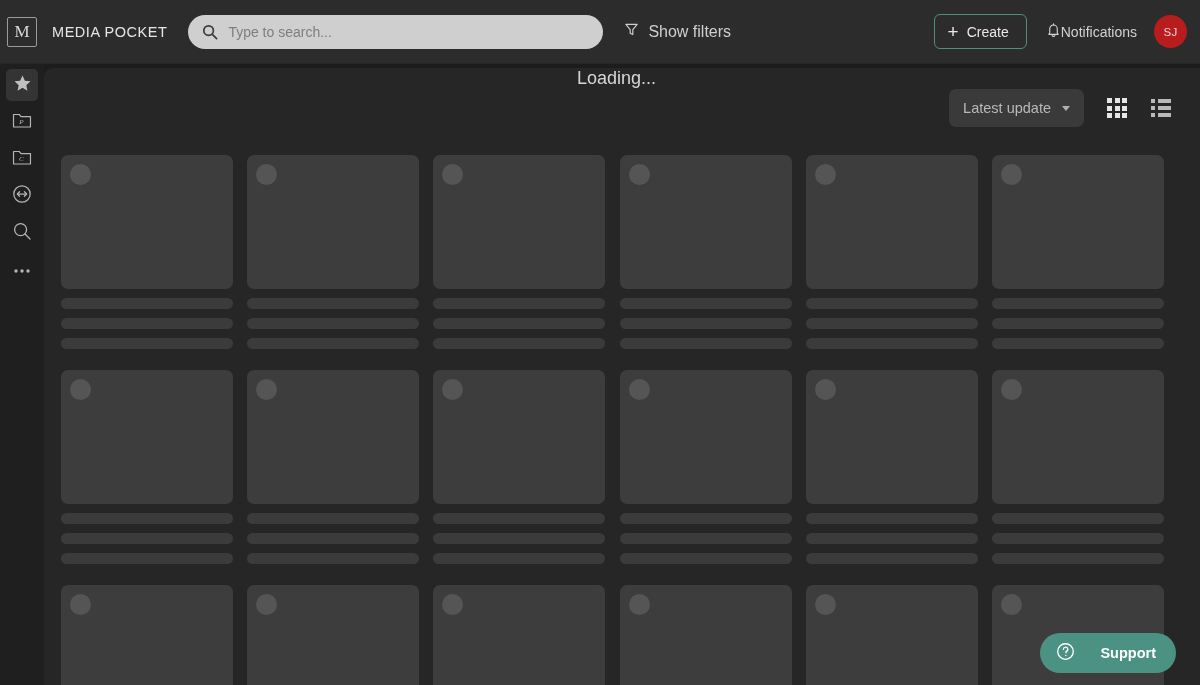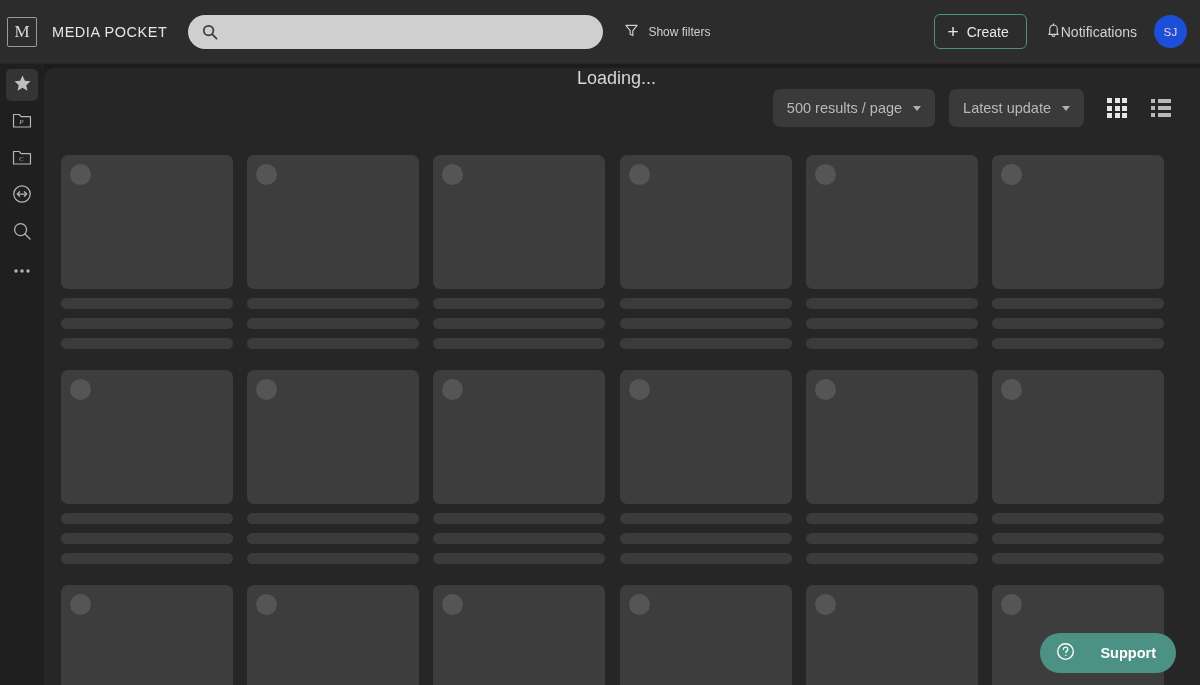--- a/index.html
+++ b/index.html
@@ -40,39 +40,39 @@
   .search-input {
     border: none; outline: none; background: transparent;
     margin-left: 10px; width: 100%;
     font-family: "Liberation Sans", sans-serif;
     font-size: 14px; color: #3a3a3a;
   }
   .search-input::placeholder { color: #7e7e7e; }
 
   .filters-btn {
     margin-left: 21px; display: flex; align-items: center; gap: 9px;
-    color: #cfcfcf; font-size: 12px; cursor: pointer; flex: none;
+    color: #cfcfcf; font-size: 16px; cursor: pointer; flex: none;
   }
   .hdr-right {
     margin-left: auto; display: flex; align-items: center; padding-right: 13px;
   }
   .create-btn {
     display: flex; align-items: center; gap: 8px;
     height: 35px; padding: 0 17px 0 13px;
     border: 1px solid #4d8f80; border-radius: 6px;
     background: #2c2c2c; color: #e8e8e8; font-size: 14px; cursor: pointer;
   }
   .plus { font-size: 19px; line-height: 1; font-weight: 300; color: #e8e8e8; }
   .notif {
     display: flex; align-items: center; 
     margin-left: 19px; color: #d2d2d2; font-size: 14px; cursor: pointer;
   }
   .avatar {
     margin-left: 17px; width: 33px; height: 33px; border-radius: 50%;
-    background: #1d4ed8; color: #f0d4dc; font-size: 11.5px;
+    background: #b91c1c; color: #f0d4dc; font-size: 11.5px;
     display: flex; align-items: center; justify-content: center;
     letter-spacing: .4px; cursor: pointer;
   }
 
   
   .sidebar {
     position: absolute; left: 0; top: 64px; width: 44px; height: 621px;
     background: #1f1f1f; padding-top: 5px;
     display: flex; flex-direction: column; align-items: center; gap: 5px;
     z-index: 15;
@@ -157,20 +157,21 @@
     </div>
     <div class="brand">MEDIA POCKET</div>
 
     <div class="search-wrap">
       <span class="search-ico">
         <svg width="16" height="16" viewBox="0 0 16 16" fill="none" stroke="#3a3a3a" stroke-width="1.7">
           <circle cx="6.6" cy="6.6" r="4.8"></circle>
             <line x1="10.3" y1="10.3" x2="14.6" y2="14.6" stroke-linecap="round"></line>
         </svg>
       </span>
+      <input class="search-input" type="text" placeholder="Type to search..." style="">
     </div>
 
     <div class="filters-btn">
       <span>
         <svg width="15" height="15" viewBox="0 0 16 16" fill="none" stroke="#cfcfcf" stroke-width="1.25">
           <path d="M2 2.6 h12 L9.4 8.1 v5.3 L6.6 12 V8.1 Z" stroke-linejoin="round"></path>
         </svg>
       </span>
       <span>Show filters</span>
     </div>
@@ -256,24 +257,20 @@
       </span>
     </div>
   </div>
 
   <div class="content">
 
     <div class="toolbar">
       <div class="loading-text">Loading...</div>
 
       <div class="toolbar-right">
-        <div class="pill">
-          <span>500 results / page</span>
-          <span class="caret"></span>
-        </div>
         <div class="pill second">
           <span>Latest update</span>
           <span class="caret"></span>
         </div>
 
         <div class="view-btn">
           <span class="grid-ico">
             <i></i>
               <i></i>
               <i></i>

